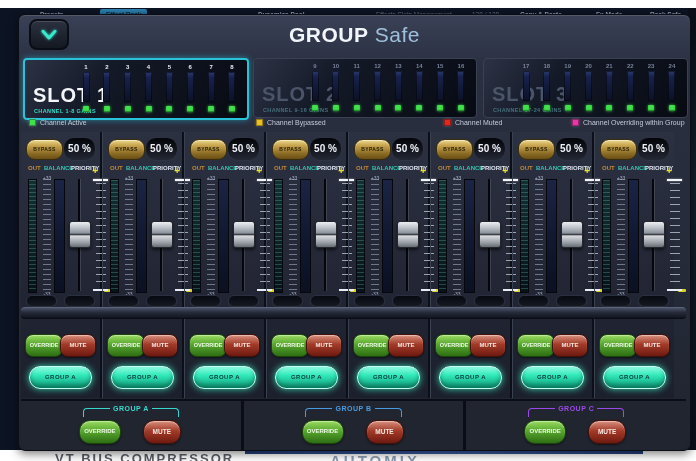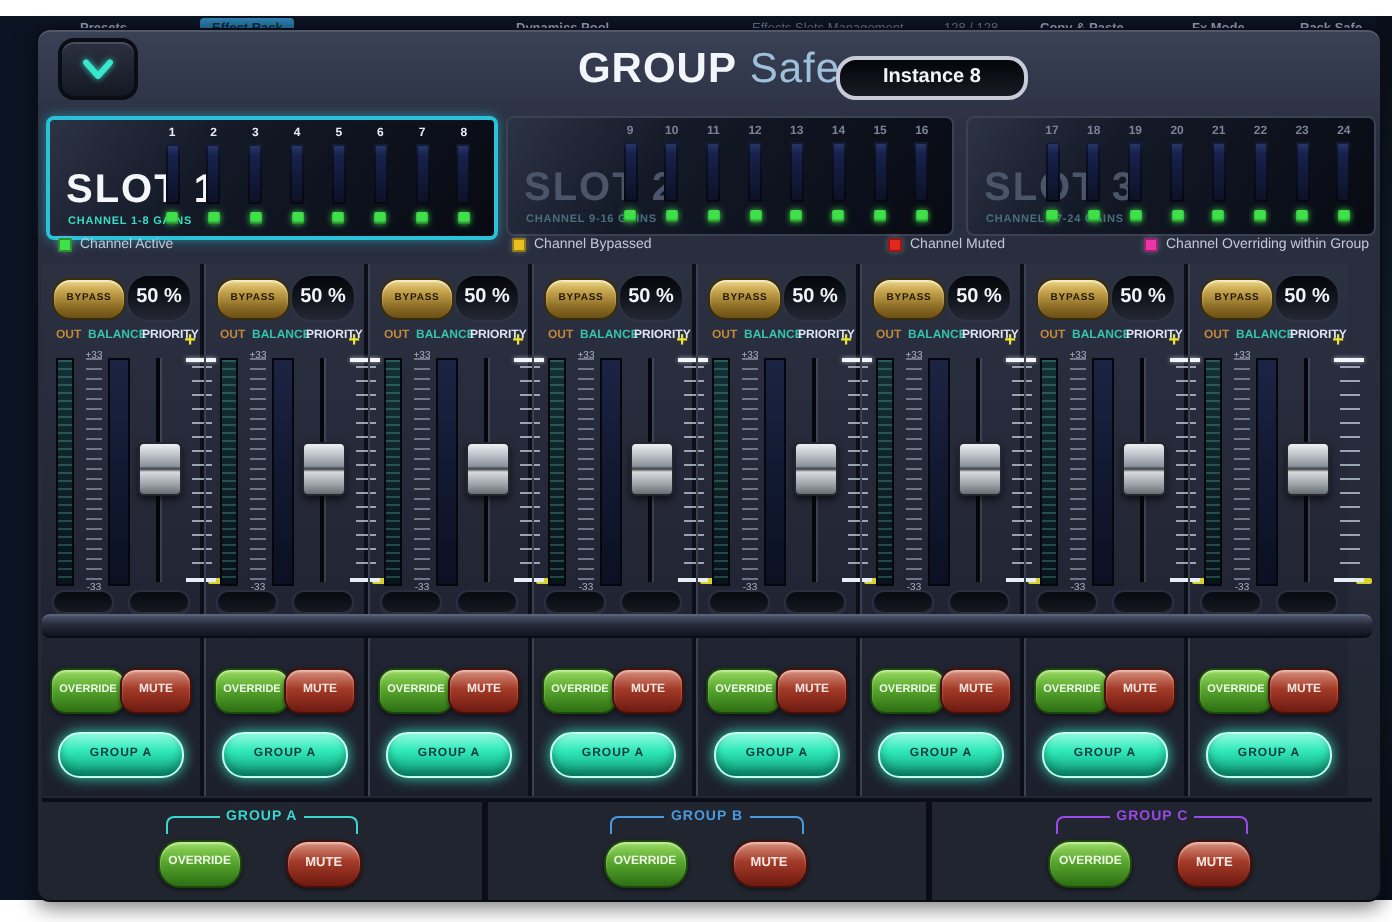--- a/index.html
+++ b/index.html
@@ -165,34 +165,38 @@
       <span class="bg-tab" style="left: 34px;">Presets</span>
       <span class="bg-tab active" style="left: 100px;">Effect Rack</span>
       <span class="bg-tab" style="left: 252px;">Dynamics Pool</span>
       <span class="bg-tab dim" style="left: 370px;">Effects Slots Management</span>
       <span class="bg-tab dim" style="left: 466px;">128 / 128</span>
       <span class="bg-tab" style="left: 514px;">Copy &amp; Paste</span>
       <span class="bg-tab" style="left: 590px;">Fx Mode</span>
       <span class="bg-tab" style="left: 644px;">Rack Safe</span>
     </div>
   <div class="bg-right-sliver"></div>
+  <div class="bg-bottom">
+    <div class="blue-band"></div>
+    <div class="bg-title-left">VT BUS COMPRESSOR</div>
+    <div class="bg-title-center">AUTOMIX</div>
+  </div>
 
   <div class="win">
 
     <div class="hdr">
       <div class="collapse-btn">
         <svg width="24" height="18" viewBox="0 0 32 24">
           <polyline points="8,7 16,16 24,7" fill="none" stroke="#38e8cc" stroke-width="4" stroke-linecap="round" stroke-linejoin="round" style="filter:drop-shadow(0 0 2px rgba(56,232,204,.9))"></polyline>
         </svg>
       </div>
       <div class="title">
         <span class="t1">GROUP</span>
         <span class="t2">Safe</span>
       </div>
-      <div class="instance-btn">Instance 8</div>
     </div>
 
     <div class="slots" id="slotsRow">
         <div class="slot selected">
     <div class="slot-name">SLOT 1</div>
     <div class="slot-sub">CHANNEL 1-8 GAINS</div>
     <div class="slot-chans">
             <div class="chan">
     <div class="chan-num">1</div>
     <div class="chan-meter"></div>

